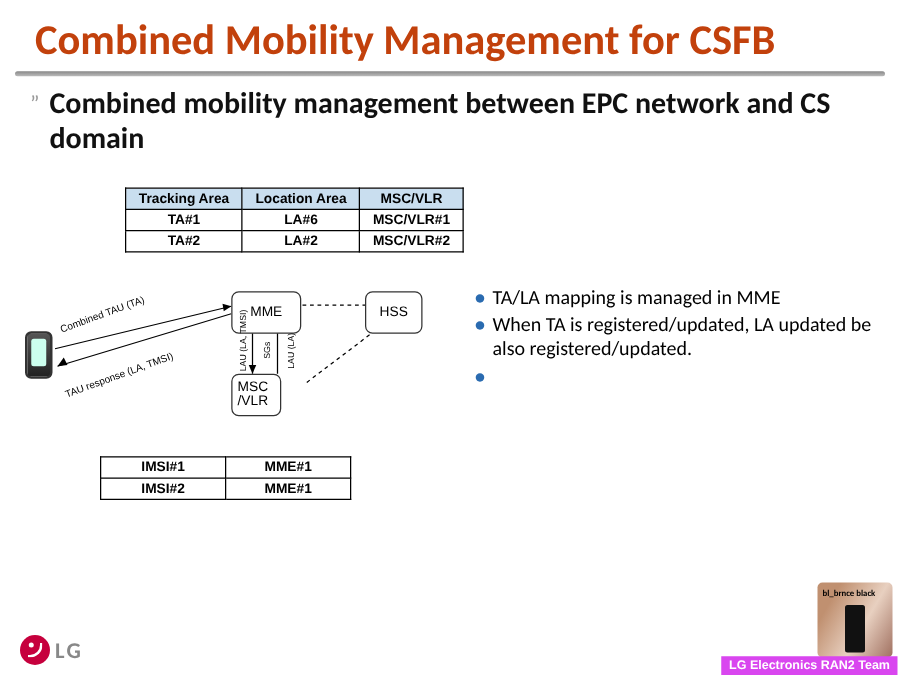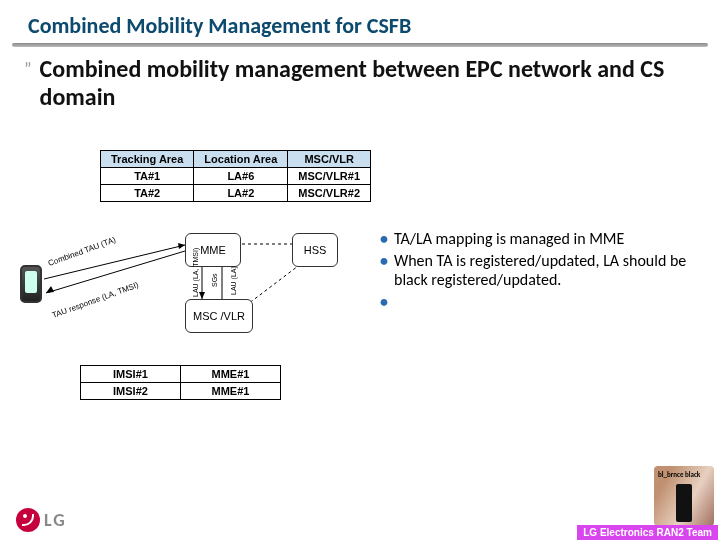--- a/index.html
+++ b/index.html
@@ -6,23 +6,23 @@
   body {
     margin: 0;
     width: 720px;
     height: 540px;
     font-family: "Calibri", "Segoe UI", Arial, sans-serif;
     background: #fff;
     position: relative;
     overflow: hidden;
   }
   .slide-title {
-    font-size: 22px;
-    font-weight: 700;
-    color: #0c4a6e;
+    font-size: 34px;
+    font-weight: 700;
+    color: #c2410c;
     padding: 12px 0 4px 28px;
   }
   .title-rule {
     margin: 0 12px 8px 12px;
     height: 4px;
     background: linear-gradient(#888, #bbb);
     border-radius: 2px;
   }
   .bullet-row {
     display: flex;
@@ -105,21 +105,21 @@
     border-radius: 6px;
     background: #fff;
     font-size: 11px;
     font-family: Arial, sans-serif;
     display: flex;
     align-items: center;
     justify-content: center;
     padding: 16px 4px;
   }
   #mme { left: 165px; top: 8px; width: 56px; height: 22px; }
-  #msc { left: 165px; top: 74px; width: 68px; height: 32px; line-height: 1; }
+  #msc { left: 165px; top: 74px; width: 40px; height: 32px; line-height: 1; }
   #hss { left: 272px; top: 8px; width: 46px; height: 22px; }
 
   .arrow-label {
     position: absolute;
     font-size: 8px;
     font-family: Arial, sans-serif;
     transform: rotate(-20deg);
     transform-origin: left bottom;
     white-space: nowrap;
   }
@@ -298,21 +298,21 @@
   </tbody>
     </table>
 
   <div class="notes">
     <div class="note">
       <span class="bul">•</span>
       <span>TA/LA mapping is managed in MME</span>
     </div>
     <div class="note">
       <span class="bul">•</span>
-      <span>When TA is registered/updated, LA should be black registered/updated.</span>
+      <span>When TA is registered/updated, LA updated be also registered/updated.</span>
     </div>
     <div class="note">
       <span class="bul">•</span>
     </div>
   </div>
 
 </div>
 
 <div class="lg-logo">
   <div class="circle"></div>

